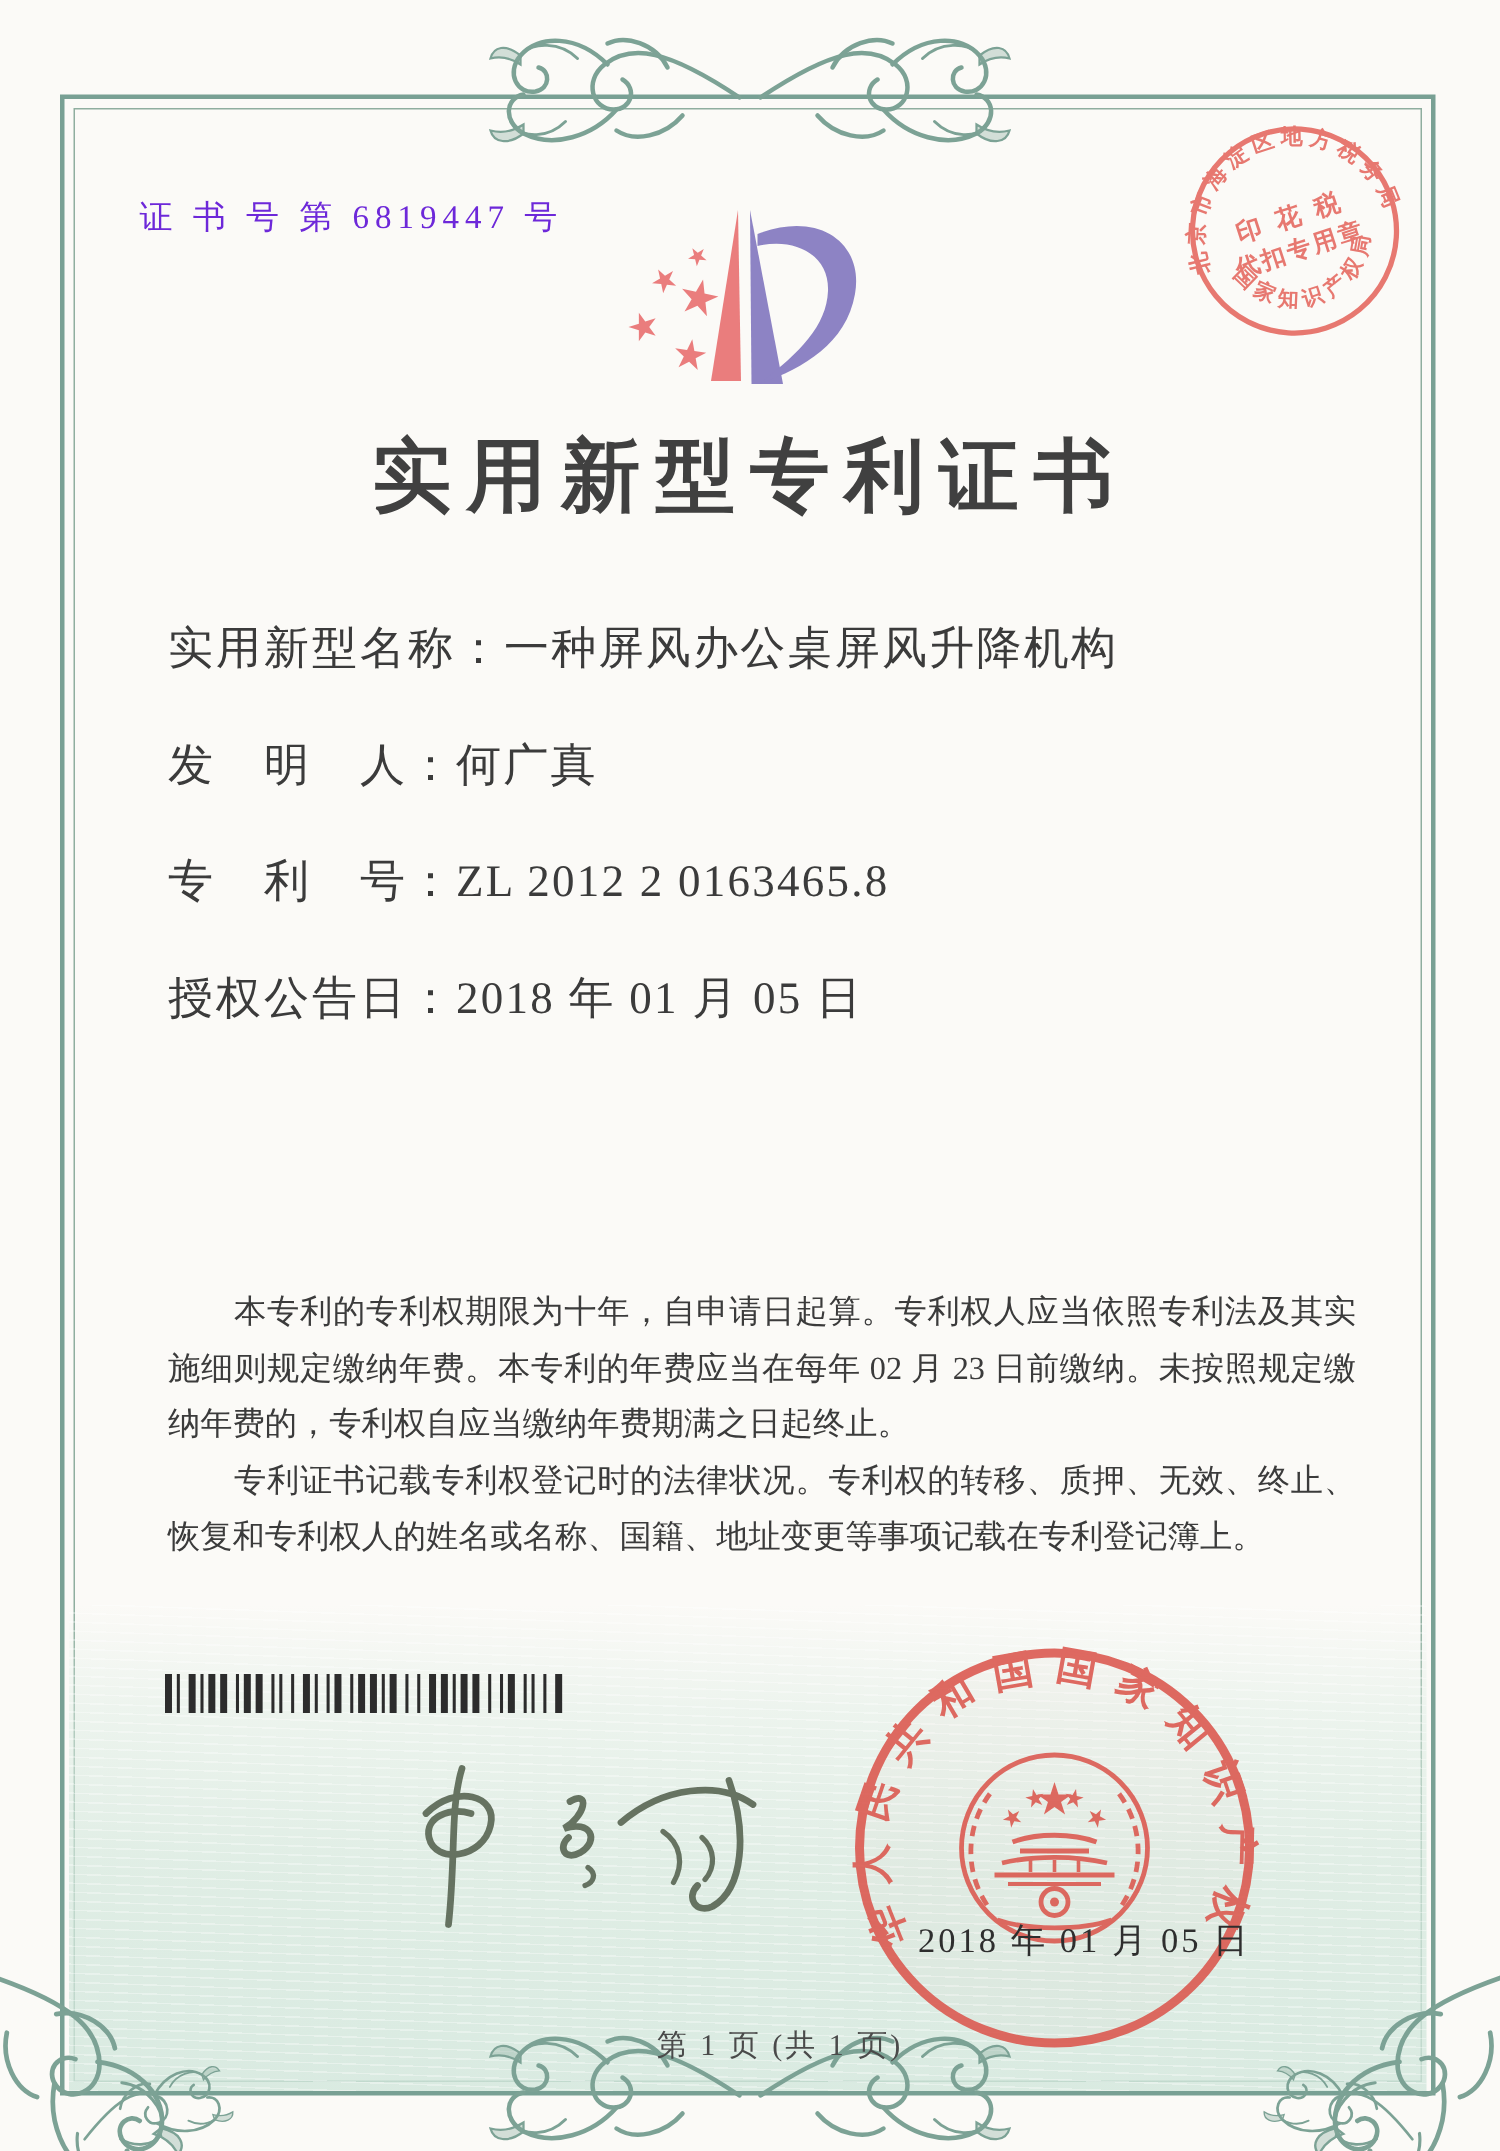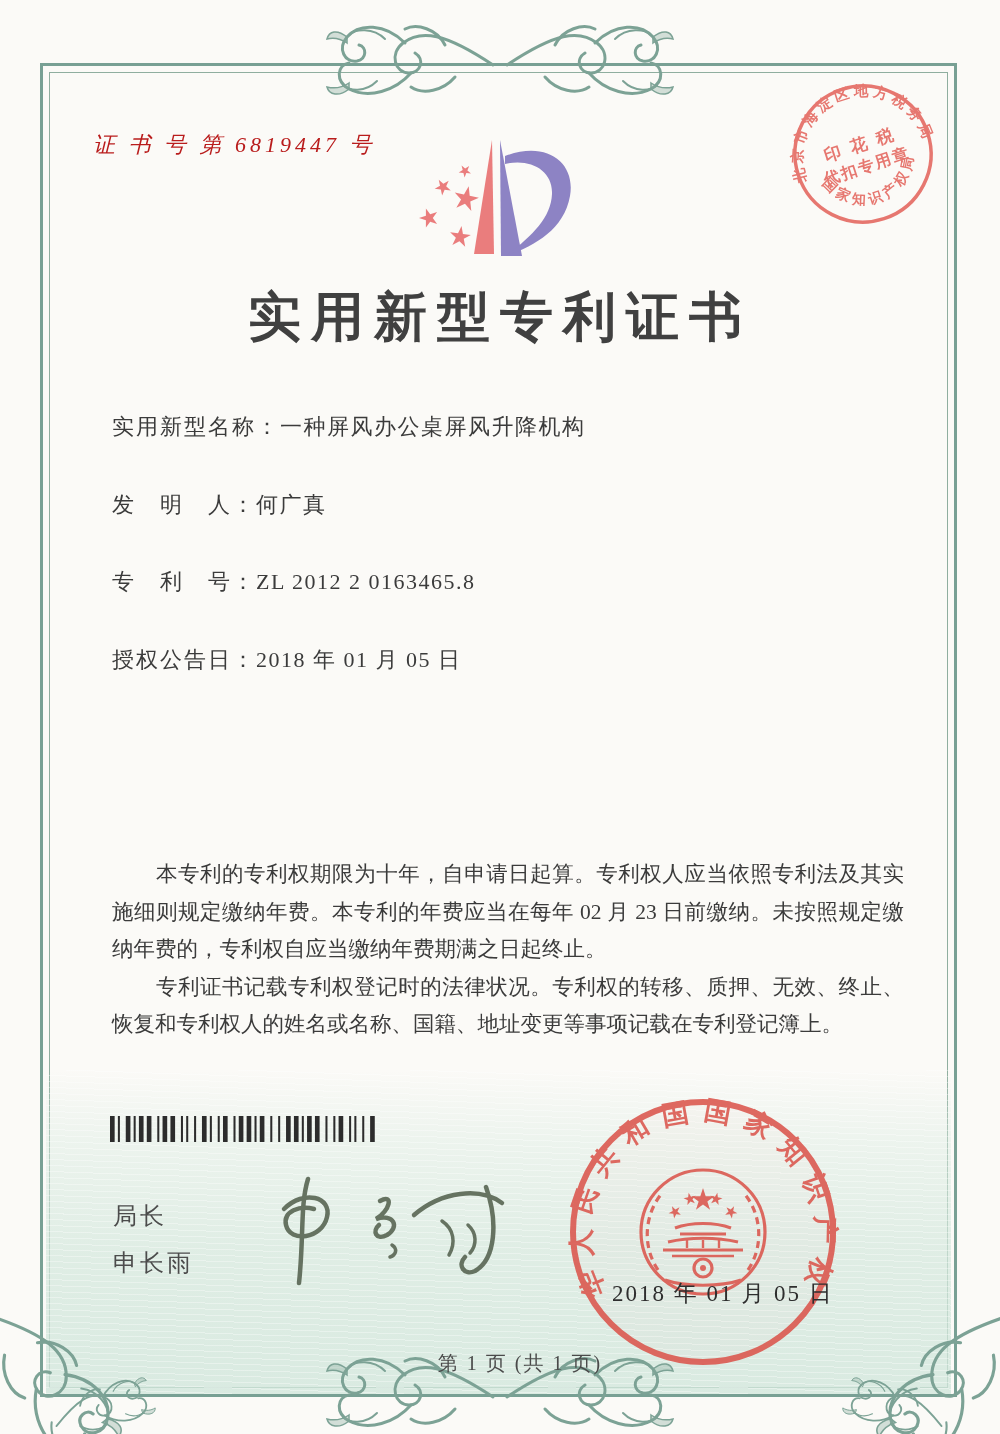--- a/index.html
+++ b/index.html
@@ -28,33 +28,33 @@
   .green-wash {
     position:absolute; left:46px; top:1070px; width:905px; height:324px;
     background:
       repeating-linear-gradient(2deg, rgba(255,255,255,.35) 0 1px, rgba(255,255,255,0) 1px 6px),
       linear-gradient(180deg, rgba(222,238,228,0) 0%, rgba(219,236,226,.45) 22%, rgba(212,232,221,.7) 55%, rgba(208,230,219,.78) 100%);
     pointer-events:none;
   }
 
   .cert-no {
     position:absolute; left:93px; top:130px;
-    font-size:22px; letter-spacing:4px; color:#b91c1c;font-style:italic;
+    font-size:22px; letter-spacing:4px; color:#6d28d9;
   }
 
   .logo-wrap { position:absolute; left:408px; top:132px; width:190px; height:134px; }
 
   .doc-title {
     position:absolute; left:0; top:282px; width:1000px;
     text-align:center; font-size:53px; font-weight:bold;
     letter-spacing:10px; color:#404040;
   }
 
   .fields { position:absolute; left:112px; top:412px; width:800px; }
-  .field-row { height:77.5px; font-size:22px; color:#3b3b3b; letter-spacing:1px; }
+  .field-row { height:77.5px; font-size:30px; color:#3b3b3b; letter-spacing:1px; }
   .field-row .lbl { letter-spacing:2px; }
   .field-row .val { letter-spacing:1.5px; }
 
   .body-text {
     position:absolute; left:112px; top:856px; width:792px;
     font-size:21.5px; line-height:37.5px; text-align:justify; color:#3b3b3b;
   }
   .body-text p { margin:0; text-indent:44px; }
 
   .barcode-wrap { position:absolute; left:110px; top:1116px; width:268px; height:26px; }
@@ -204,24 +204,20 @@
         <rect x="215.45098039215674" y="0" width="2.0274509803921568" height="26" fill="#2c2c2c"></rect>
         <rect x="223.3333333333332" y="0" width="2.0274509803921568" height="26" fill="#2c2c2c"></rect>
         <rect x="228.5882352941175" y="0" width="4.654901960784314" height="26" fill="#2c2c2c"></rect>
         <rect x="239.09803921568613" y="0" width="2.0274509803921568" height="26" fill="#2c2c2c"></rect>
         <rect x="244.35294117647044" y="0" width="2.0274509803921568" height="26" fill="#2c2c2c"></rect>
         <rect x="252.2352941176469" y="0" width="2.0274509803921568" height="26" fill="#2c2c2c"></rect>
         <rect x="260.11764705882337" y="0" width="4.654901960784314" height="26" fill="#2c2c2c"></rect>
       </svg>
   </div>
 
-  <div class="issuer">
-    <div>局长</div>
-    <div class="line2">申长雨</div>
-  </div>
 
   <div class="signature-wrap">
     <svg width="240" height="120" viewBox="0 0 240 118">
       <g fill="none" stroke="#55624f" stroke-width="4.5" stroke-linecap="round" opacity="0.88">
         <path d="M 40,6 C 32,32 36,64 31,110"></path>
         <path d="M 16,36 C 36,16 64,24 59,44 C 54,66 22,70 18,52 C 15,38 32,32 46,36"></path>
         <path d="M 112,28 C 126,20 122,38 108,46 C 126,40 132,54 119,62 C 108,68 104,58 111,52"></path>
         <path d="M 124,72 C 130,76 128,82 122,84" stroke-width="3.5"></path>
         <path d="M 146,42 C 174,18 212,14 234,30"></path>
         <path d="M 218,14 C 230,48 228,86 207,98 C 196,103 189,92 197,84"></path>

